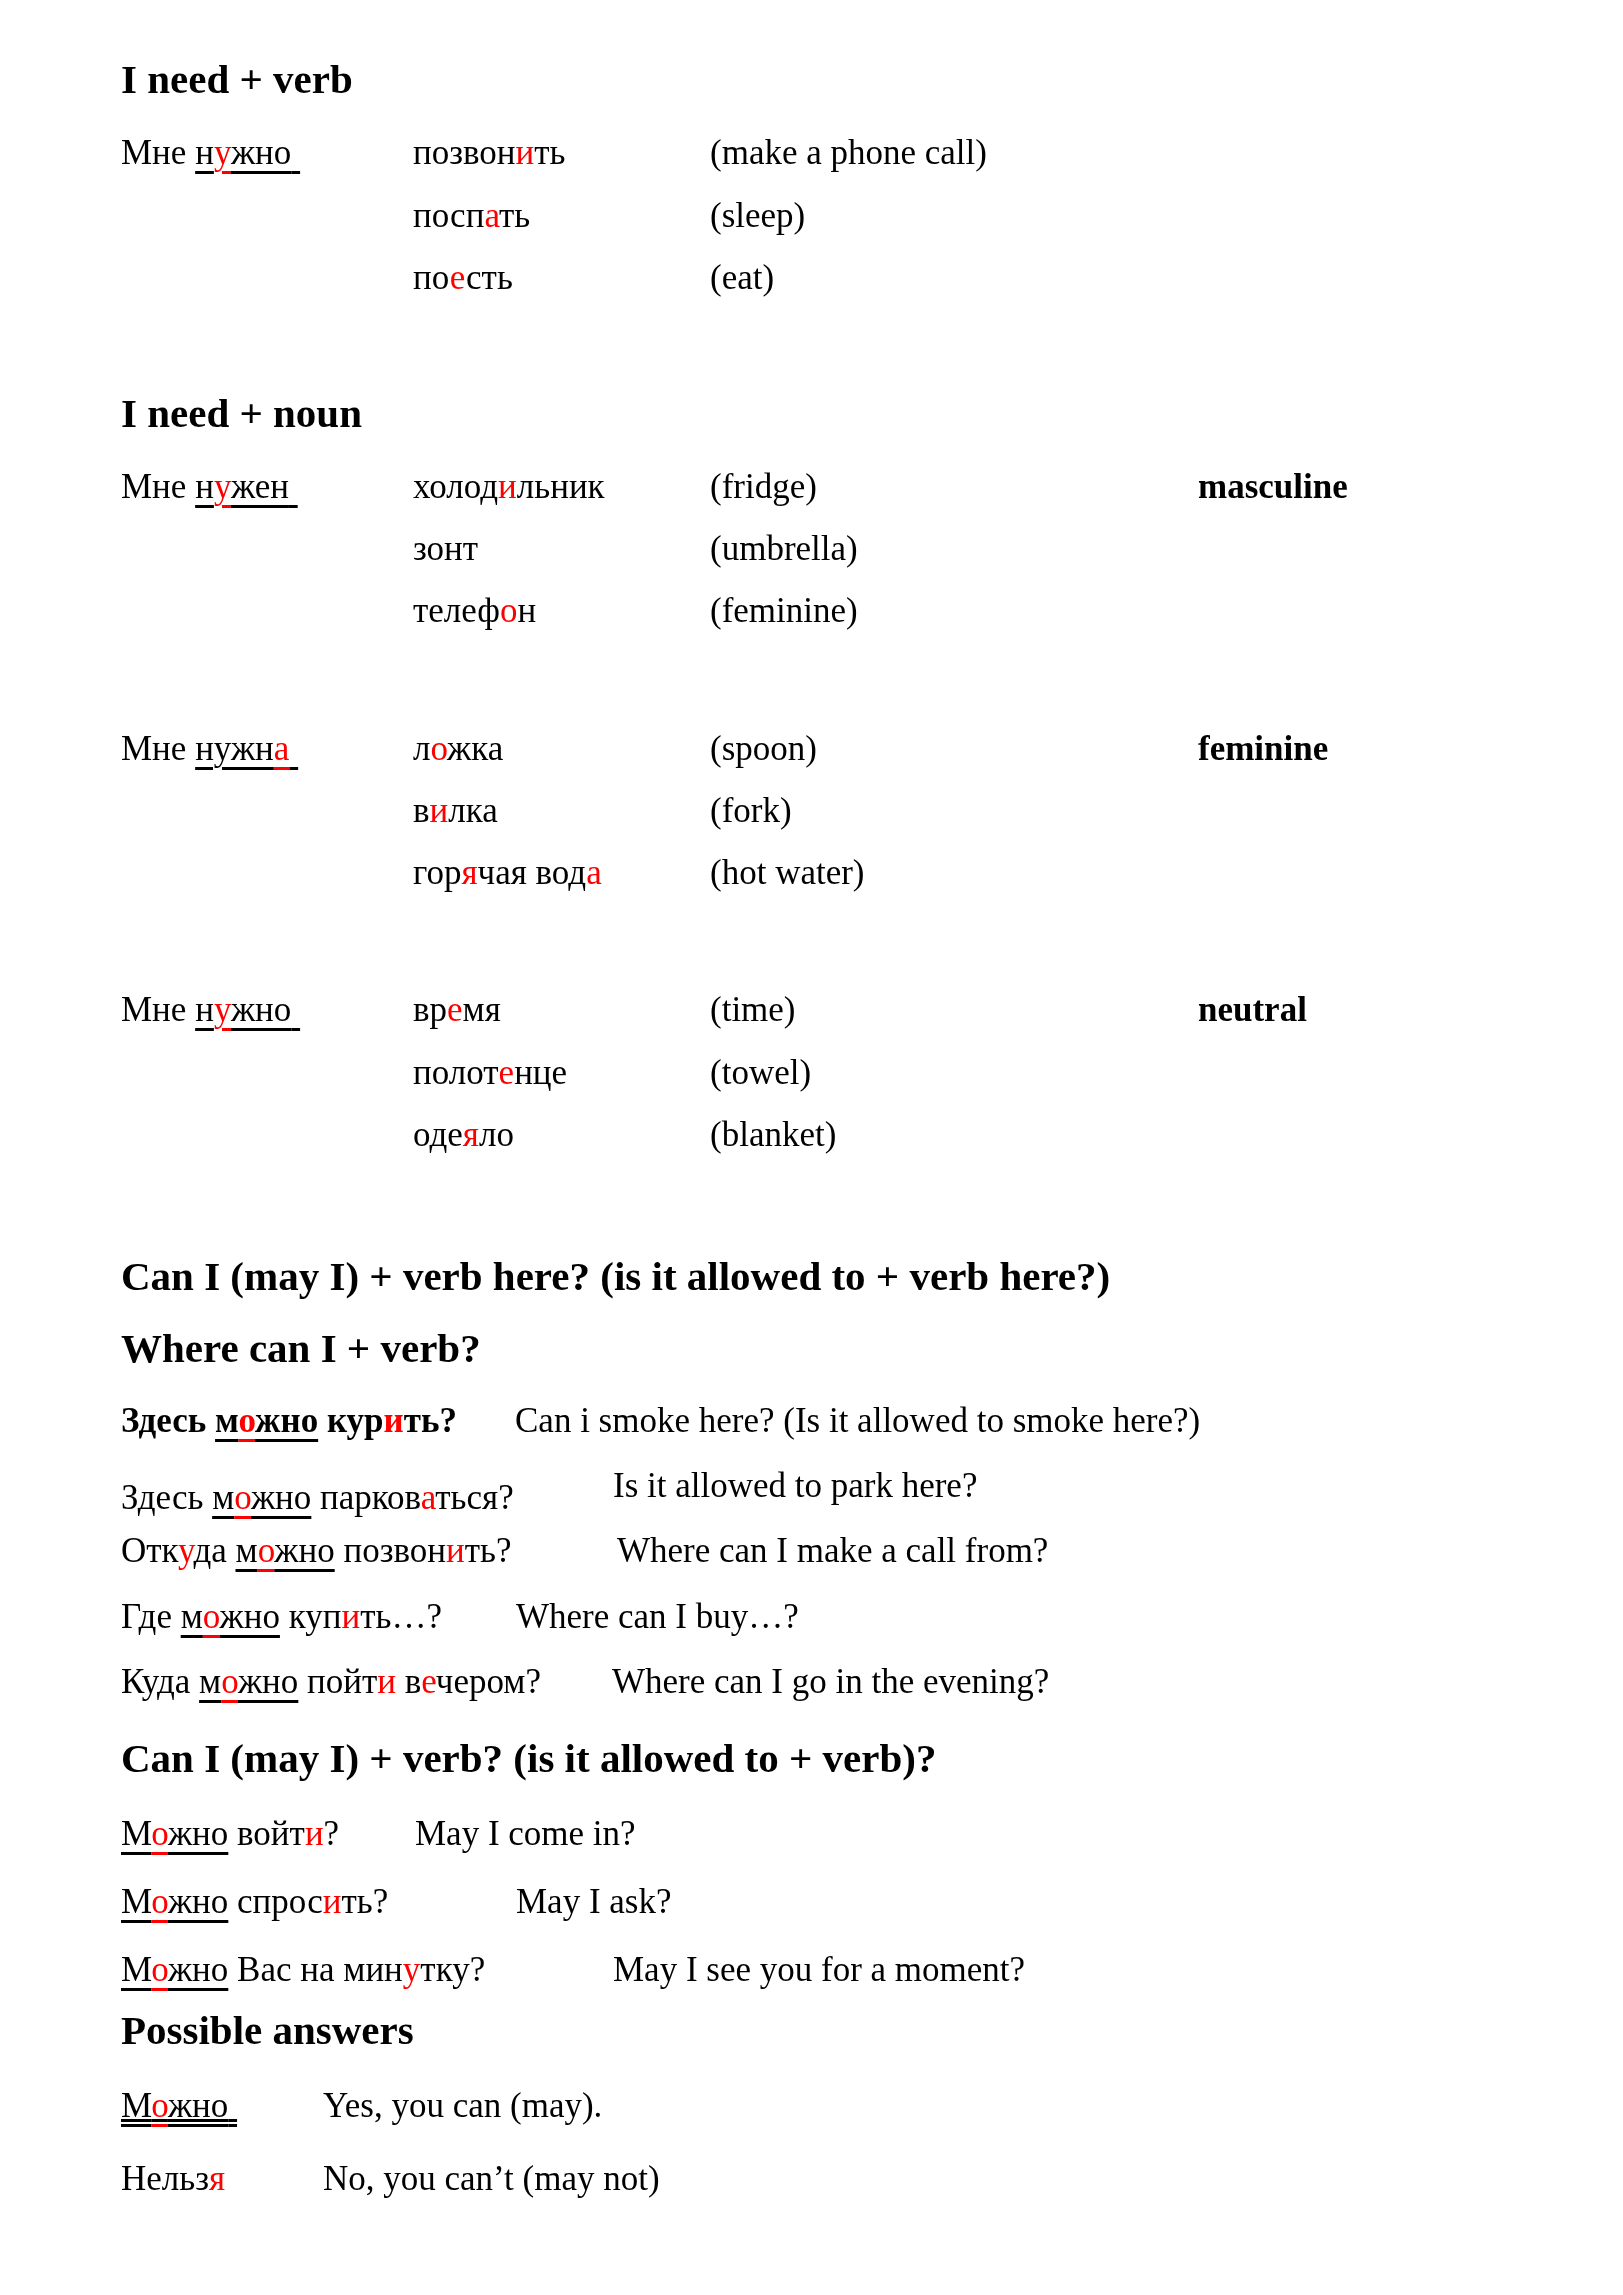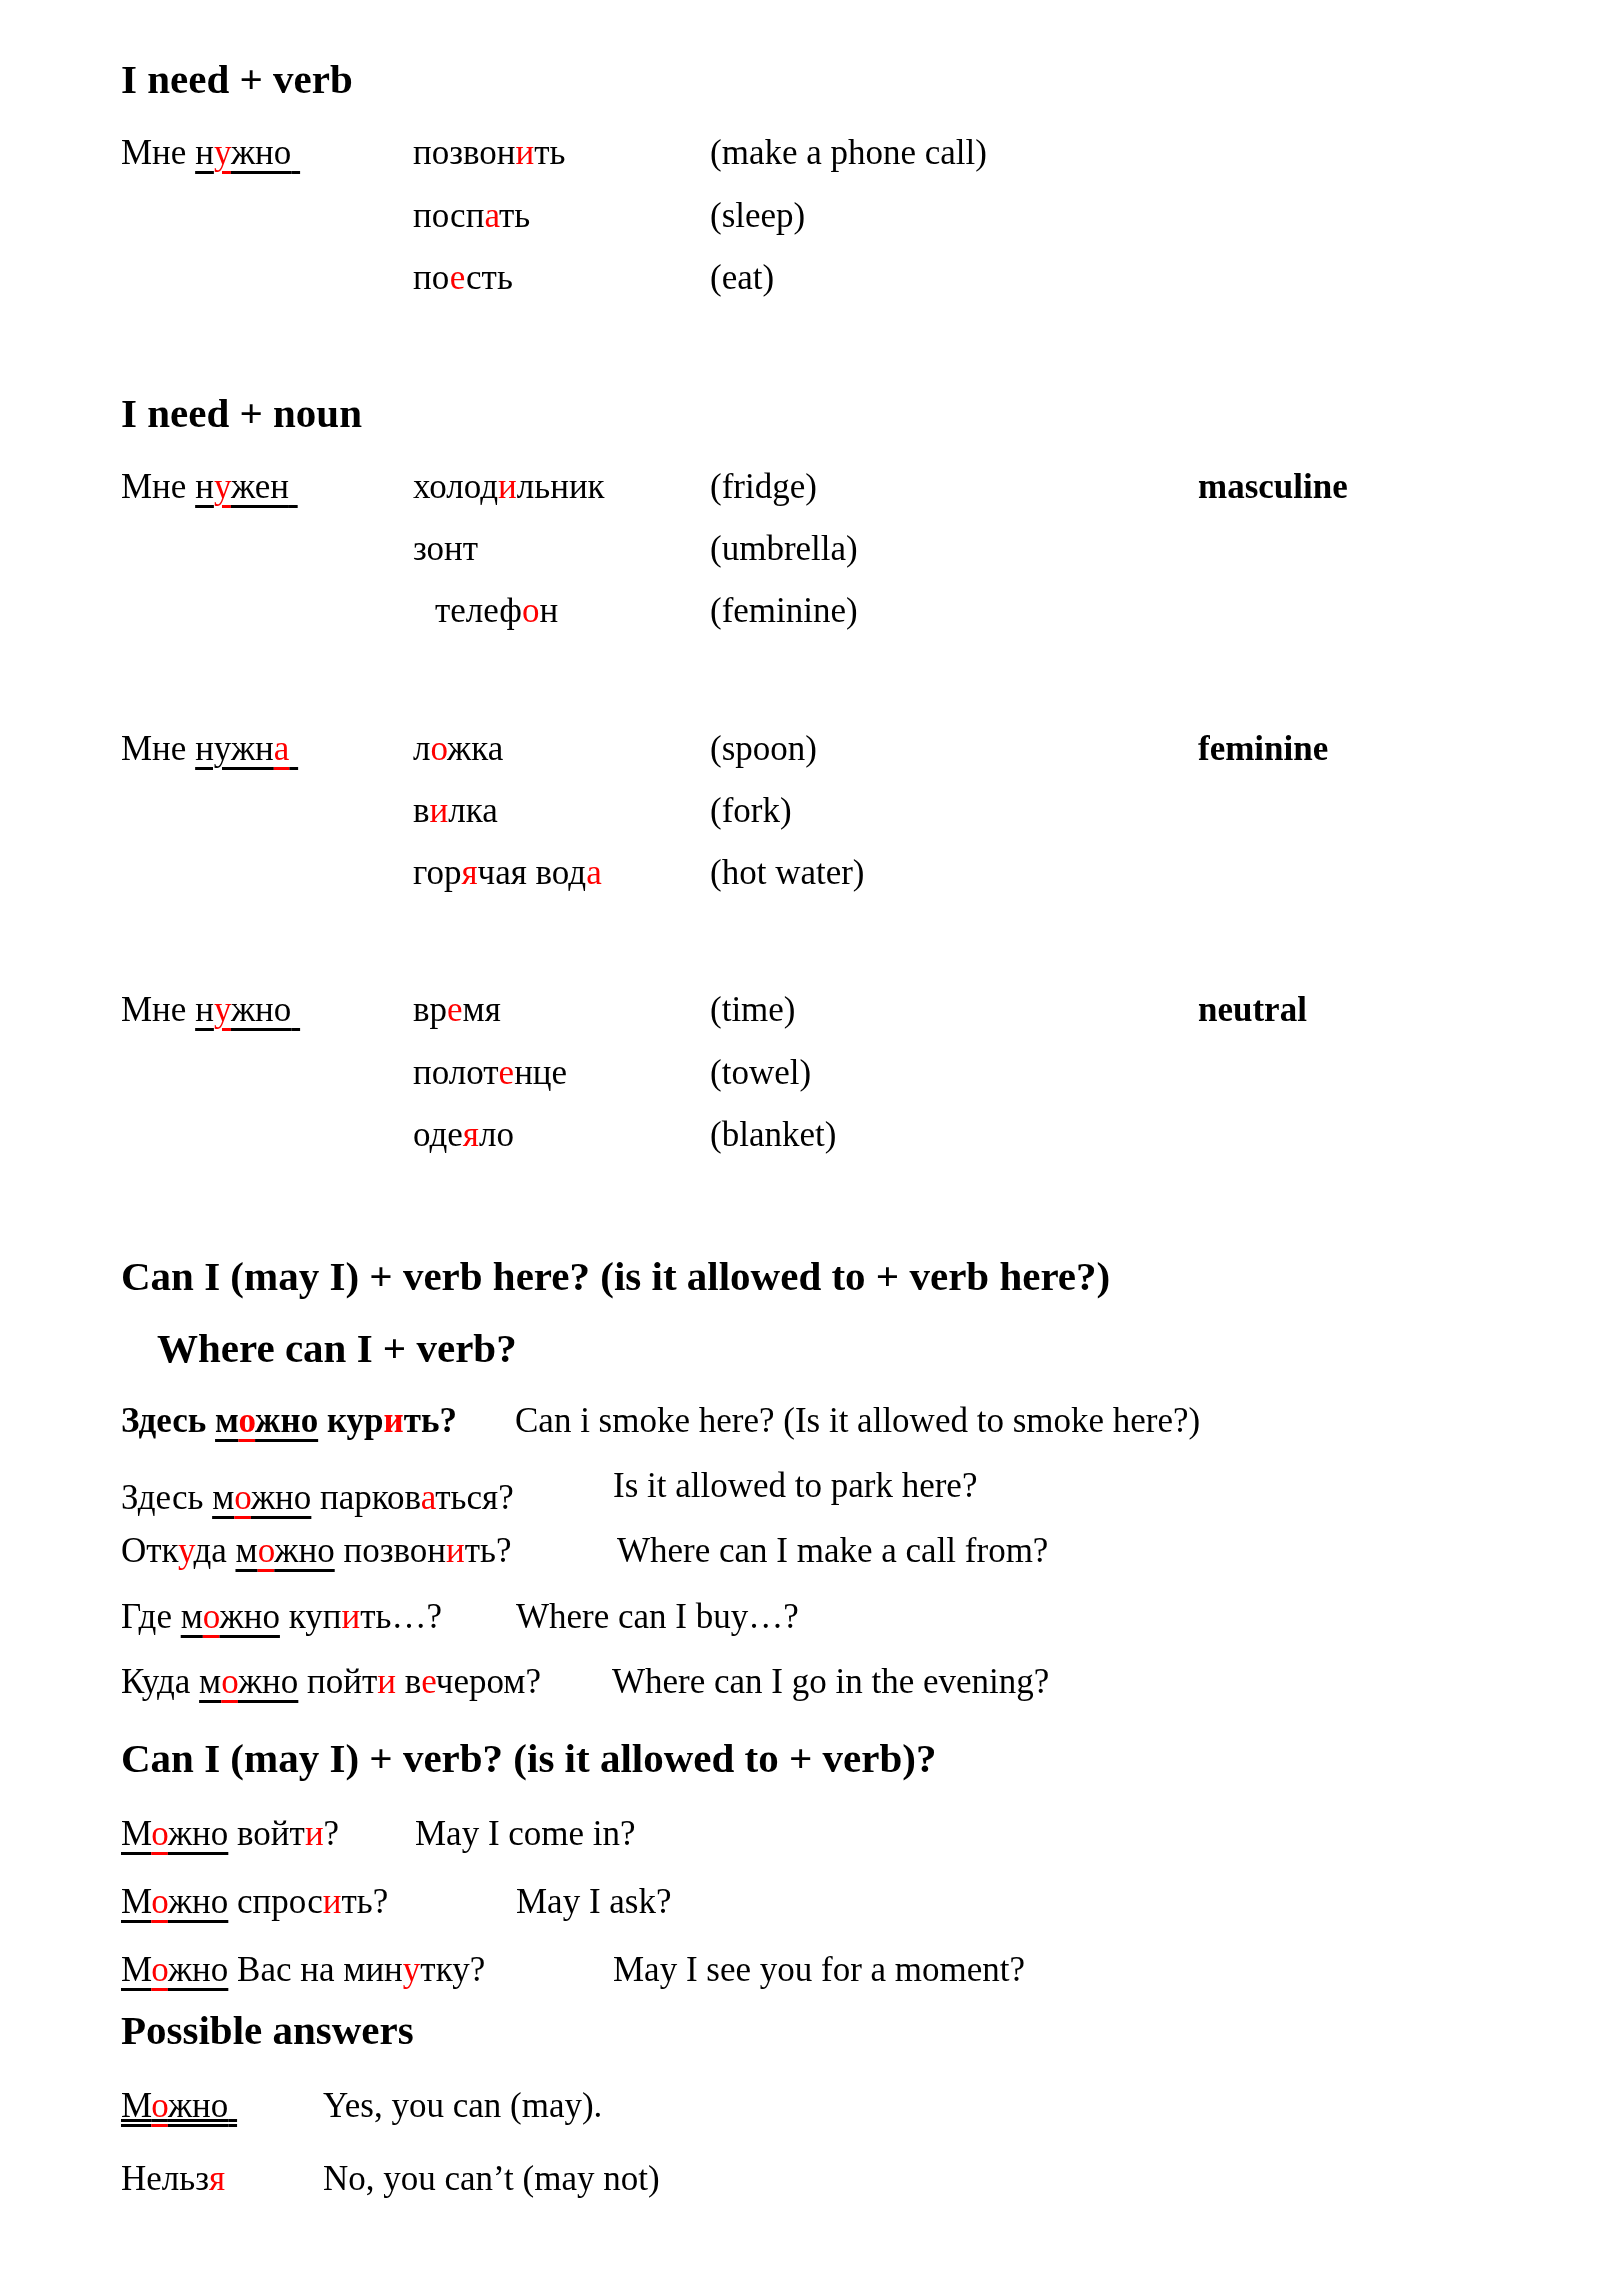--- a/index.html
+++ b/index.html
@@ -49,29 +49,29 @@
 <body>
 
 <div class="page" style="background: rgb(255, 255, 255); color: rgb(0, 0, 0);">
     <div class="line heading" style="top: 59px;"><span class="cell" style="left: 121px;"><span>I need + verb</span></span></div>
     <div class="line" style="top: 135px;"><span class="cell" style="left: 121px;"><span>Мне </span><span class="seg-ul">н</span><span class="seg-red seg-ul">у</span><span class="seg-ul">жно</span><span class="seg-ul">&nbsp;</span></span><span class="cell" style="left: 413px;"><span>позвон</span><span class="seg-red">и</span><span>ть</span></span><span class="cell" style="left: 710px;"><span>(make a phone call)</span></span></div>
     <div class="line" style="top: 198px;"><span class="cell" style="left: 413px;"><span>посп</span><span class="seg-red">а</span><span>ть</span></span><span class="cell" style="left: 710px;"><span>(sleep)</span></span></div>
     <div class="line" style="top: 260px;"><span class="cell" style="left: 413px;"><span>по</span><span class="seg-red">е</span><span>сть</span></span><span class="cell" style="left: 710px;"><span>(eat)</span></span></div>
     <div class="line heading" style="top: 393px;"><span class="cell" style="left: 121px;"><span>I need + noun</span></span></div>
     <div class="line" style="top: 469px;"><span class="cell" style="left: 121px;"><span>Мне </span><span class="seg-ul">н</span><span class="seg-red seg-ul">у</span><span class="seg-ul">жен</span><span class="seg-ul">&nbsp;</span></span><span class="cell" style="left: 413px;"><span>холод</span><span class="seg-red">и</span><span>льник</span></span><span class="cell" style="left: 710px;"><span>(fridge)</span></span><span class="cell bold" style="left: 1198px;"><span>masculine</span></span></div>
     <div class="line" style="top: 531px;"><span class="cell" style="left: 413px;"><span>зонт</span></span><span class="cell" style="left: 710px;"><span>(umbrella)</span></span></div>
-    <div class="line" style="top: 593px;"><span class="cell" style="left: 435px;"><span>телеф</span><span class="seg-red">о</span><span>н</span></span><span class="cell" style="left: 710px;"><span>(feminine)</span></span></div>
+    <div class="line" style="top: 593px;"><span class="cell" style="left: 413px;"><span>телеф</span><span class="seg-red">о</span><span>н</span></span><span class="cell" style="left: 710px;"><span>(feminine)</span></span></div>
     <div class="line" style="top: 731px;"><span class="cell" style="left: 121px;"><span>Мне </span><span class="seg-ul">нужн</span><span class="seg-red seg-ul">а</span><span class="seg-ul">&nbsp;</span></span><span class="cell" style="left: 413px;"><span>л</span><span class="seg-red">о</span><span>жка</span></span><span class="cell" style="left: 710px;"><span>(spoon)</span></span><span class="cell bold" style="left: 1198px;"><span>feminine</span></span></div>
     <div class="line" style="top: 793px;"><span class="cell" style="left: 413px;"><span>в</span><span class="seg-red">и</span><span>лка</span></span><span class="cell" style="left: 710px;"><span>(fork)</span></span></div>
     <div class="line" style="top: 855px;"><span class="cell" style="left: 413px;"><span>гор</span><span class="seg-red">я</span><span>чая вод</span><span class="seg-red">а</span></span><span class="cell" style="left: 710px;"><span>(hot water)</span></span></div>
     <div class="line" style="top: 992px;"><span class="cell" style="left: 121px;"><span>Мне </span><span class="seg-ul">н</span><span class="seg-red seg-ul">у</span><span class="seg-ul">жно</span><span class="seg-ul">&nbsp;</span></span><span class="cell" style="left: 413px;"><span>вр</span><span class="seg-red">е</span><span>мя</span></span><span class="cell" style="left: 710px;"><span>(time)</span></span><span class="cell bold" style="left: 1198px;"><span>neutral</span></span></div>
     <div class="line" style="top: 1055px;"><span class="cell" style="left: 413px;"><span>полот</span><span class="seg-red">е</span><span>нце</span></span><span class="cell" style="left: 710px;"><span>(towel)</span></span></div>
     <div class="line" style="top: 1117px;"><span class="cell" style="left: 413px;"><span>оде</span><span class="seg-red">я</span><span>ло</span></span><span class="cell" style="left: 710px;"><span>(blanket)</span></span></div>
     <div class="line heading" style="top: 1256px;"><span class="cell" style="left: 121px;"><span>Can I (may I) + verb here? (is it allowed to + verb here?)</span></span></div>
-    <div class="line heading" style="top: 1328px;"><span class="cell" style="left: 121px; margin-left: 36px;"><span>Where can I + verb?</span></span></div>
+    <div class="line heading" style="top: 1328px;"><span class="cell" style="left: 121px;"><span>Where can I + verb?</span></span></div>
     <div class="line" style="top: 1403px;"><span class="cell" style="left: 121px; font-weight: bold;"><span>Здесь </span><span class="seg-ul">м</span><span class="seg-red seg-ul">о</span><span class="seg-ul">жно</span><span> кур</span><span class="seg-red">и</span><span>ть?</span></span><span class="cell" style="left: 515px;"><span>Can i smoke here? (Is it allowed to smoke here?)</span></span></div>
     <div class="line" style="top: 1468px;"><span class="cell" style="left: 121px; margin-top: 12px;"><span>Здесь </span><span class="seg-ul">м</span><span class="seg-red seg-ul">о</span><span class="seg-ul">жно</span><span> парков</span><span class="seg-red">а</span><span>ться?</span></span><span class="cell" style="left: 613px;"><span>Is it allowed to park here?</span></span></div>
     <div class="line" style="top: 1533px;"><span class="cell" style="left: 121px;"><span>Отк</span><span class="seg-red">у</span><span>да </span><span class="seg-ul">м</span><span class="seg-red seg-ul">о</span><span class="seg-ul">жно</span><span> позвон</span><span class="seg-red">и</span><span>ть?</span></span><span class="cell" style="left: 617px;"><span>Where can I make a call from?</span></span></div>
     <div class="line" style="top: 1599px;"><span class="cell" style="left: 121px;"><span>Где </span><span class="seg-ul">м</span><span class="seg-red seg-ul">о</span><span class="seg-ul">жно</span><span> куп</span><span class="seg-red">и</span><span>ть…?</span></span><span class="cell" style="left: 516px;"><span>Where can I buy…?</span></span></div>
     <div class="line" style="top: 1664px;"><span class="cell" style="left: 121px;"><span>Куда </span><span class="seg-ul">м</span><span class="seg-red seg-ul">о</span><span class="seg-ul">жно</span><span> пойт</span><span class="seg-red">и</span><span> в</span><span class="seg-red">е</span><span>чером?</span></span><span class="cell" style="left: 612px;"><span>Where can I go in the evening?</span></span></div>
     <div class="line heading" style="top: 1738px;"><span class="cell" style="left: 121px;"><span>Can I (may I) + verb? (is it allowed to + verb)?</span></span></div>
     <div class="line" style="top: 1816px;"><span class="cell" style="left: 121px;"><span class="seg-ul">М</span><span class="seg-red seg-ul">о</span><span class="seg-ul">жно</span><span> войт</span><span class="seg-red">и</span><span>?</span></span><span class="cell" style="left: 415px;"><span>May I come in?</span></span></div>
     <div class="line" style="top: 1884px;"><span class="cell" style="left: 121px;"><span class="seg-ul">М</span><span class="seg-red seg-ul">о</span><span class="seg-ul">жно</span><span> спрос</span><span class="seg-red">и</span><span>ть?</span></span><span class="cell" style="left: 516px;"><span>May I ask?</span></span></div>
     <div class="line" style="top: 1952px;"><span class="cell" style="left: 121px;"><span class="seg-ul">М</span><span class="seg-red seg-ul">о</span><span class="seg-ul">жно</span><span> Вас на мин</span><span class="seg-red">у</span><span>тку?</span></span><span class="cell" style="left: 613px;"><span>May I see you for a moment?</span></span></div>
     <div class="line heading" style="top: 2010px;"><span class="cell" style="left: 121px;"><span>Possible answers</span></span></div>

